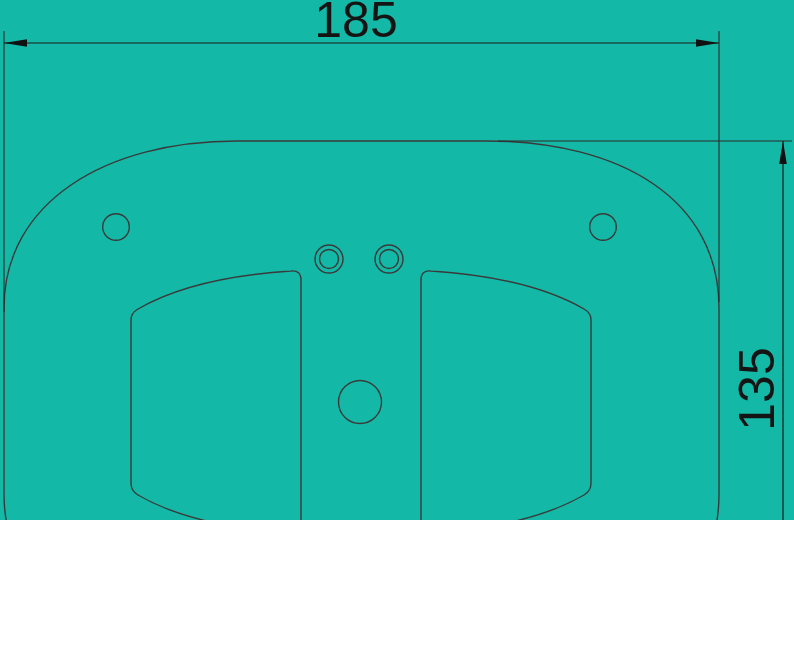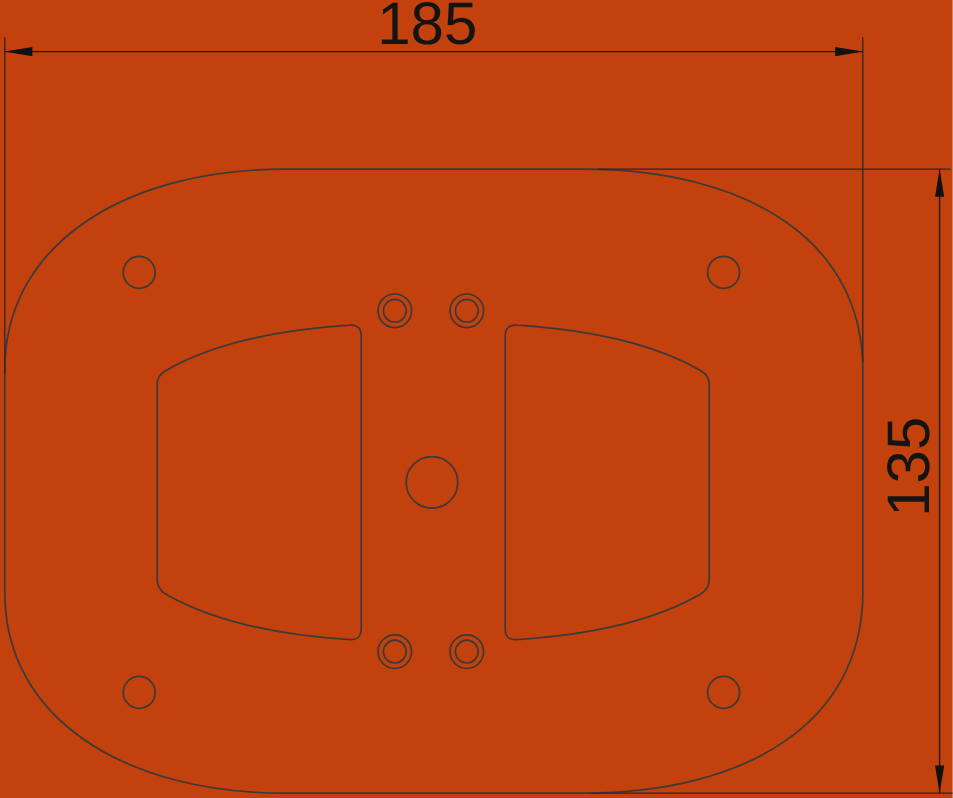--- a/index.html
+++ b/index.html
@@ -3,22 +3,22 @@
 <meta charset="utf-8">
 <style>
   html, body {
     margin: 0;
     padding: 0;
     background: #ffffff;
   }
   .canvas {
     position: relative;
     width: 794px;
-    height: 665px;
-    background: #c2410c;
+    height: 520px;
+    background: #14b8a6;
     overflow: hidden;
     font-family: "Liberation Sans", sans-serif;
   }
   svg { display: block; }
 
   .outline {
     fill: none;
     stroke: #3a3a3a;
     stroke-width: 1.4;
     stroke-linejoin: round;

